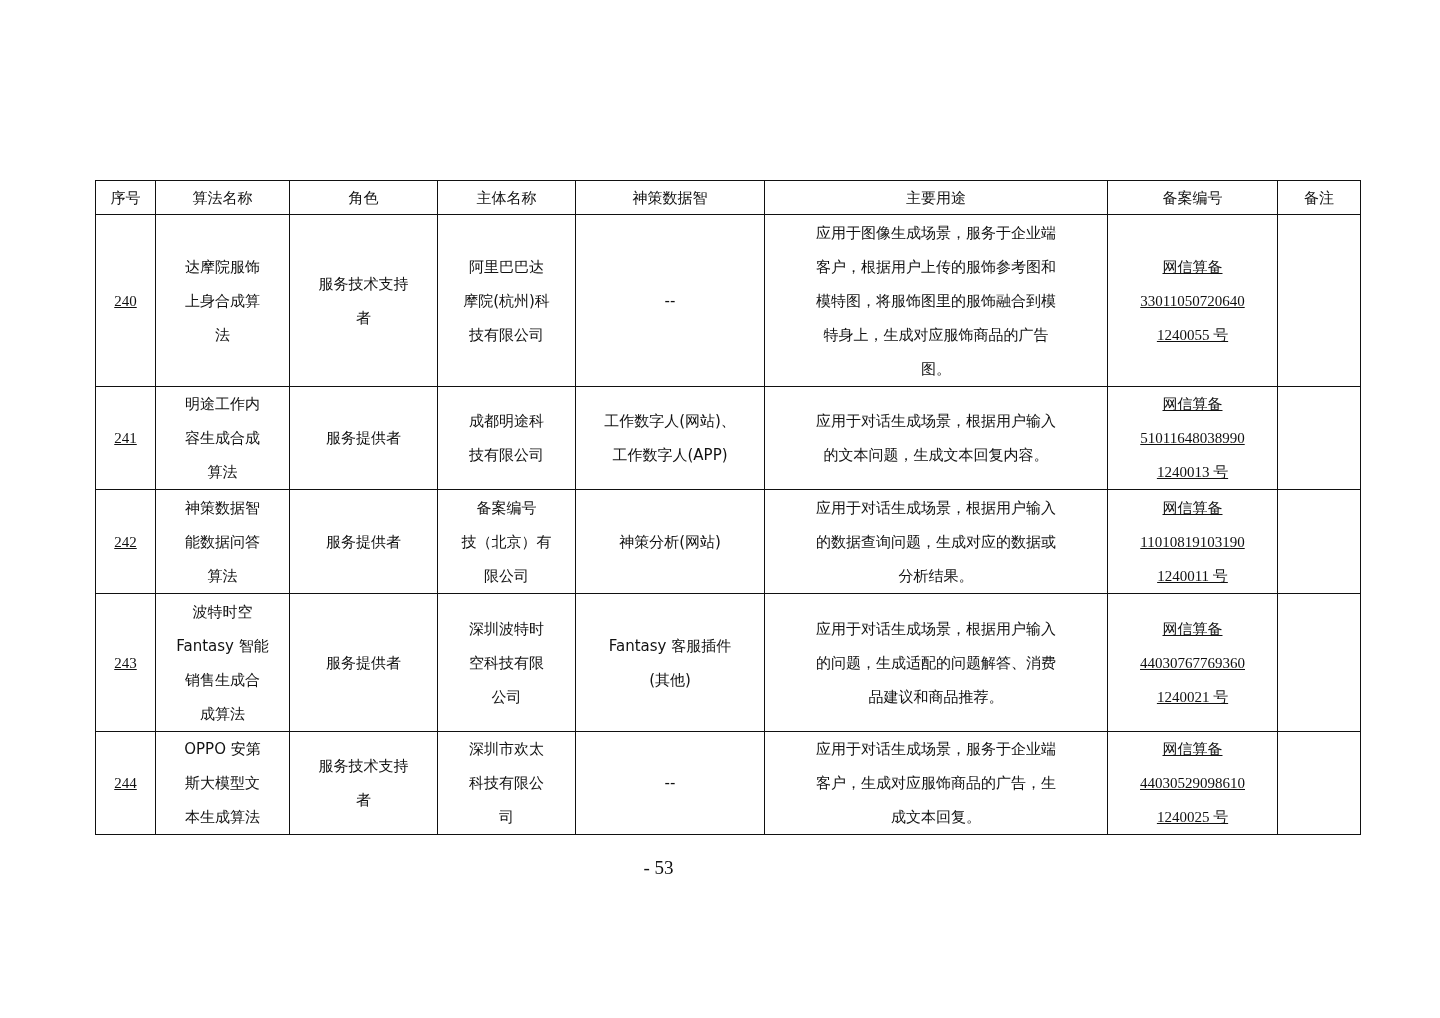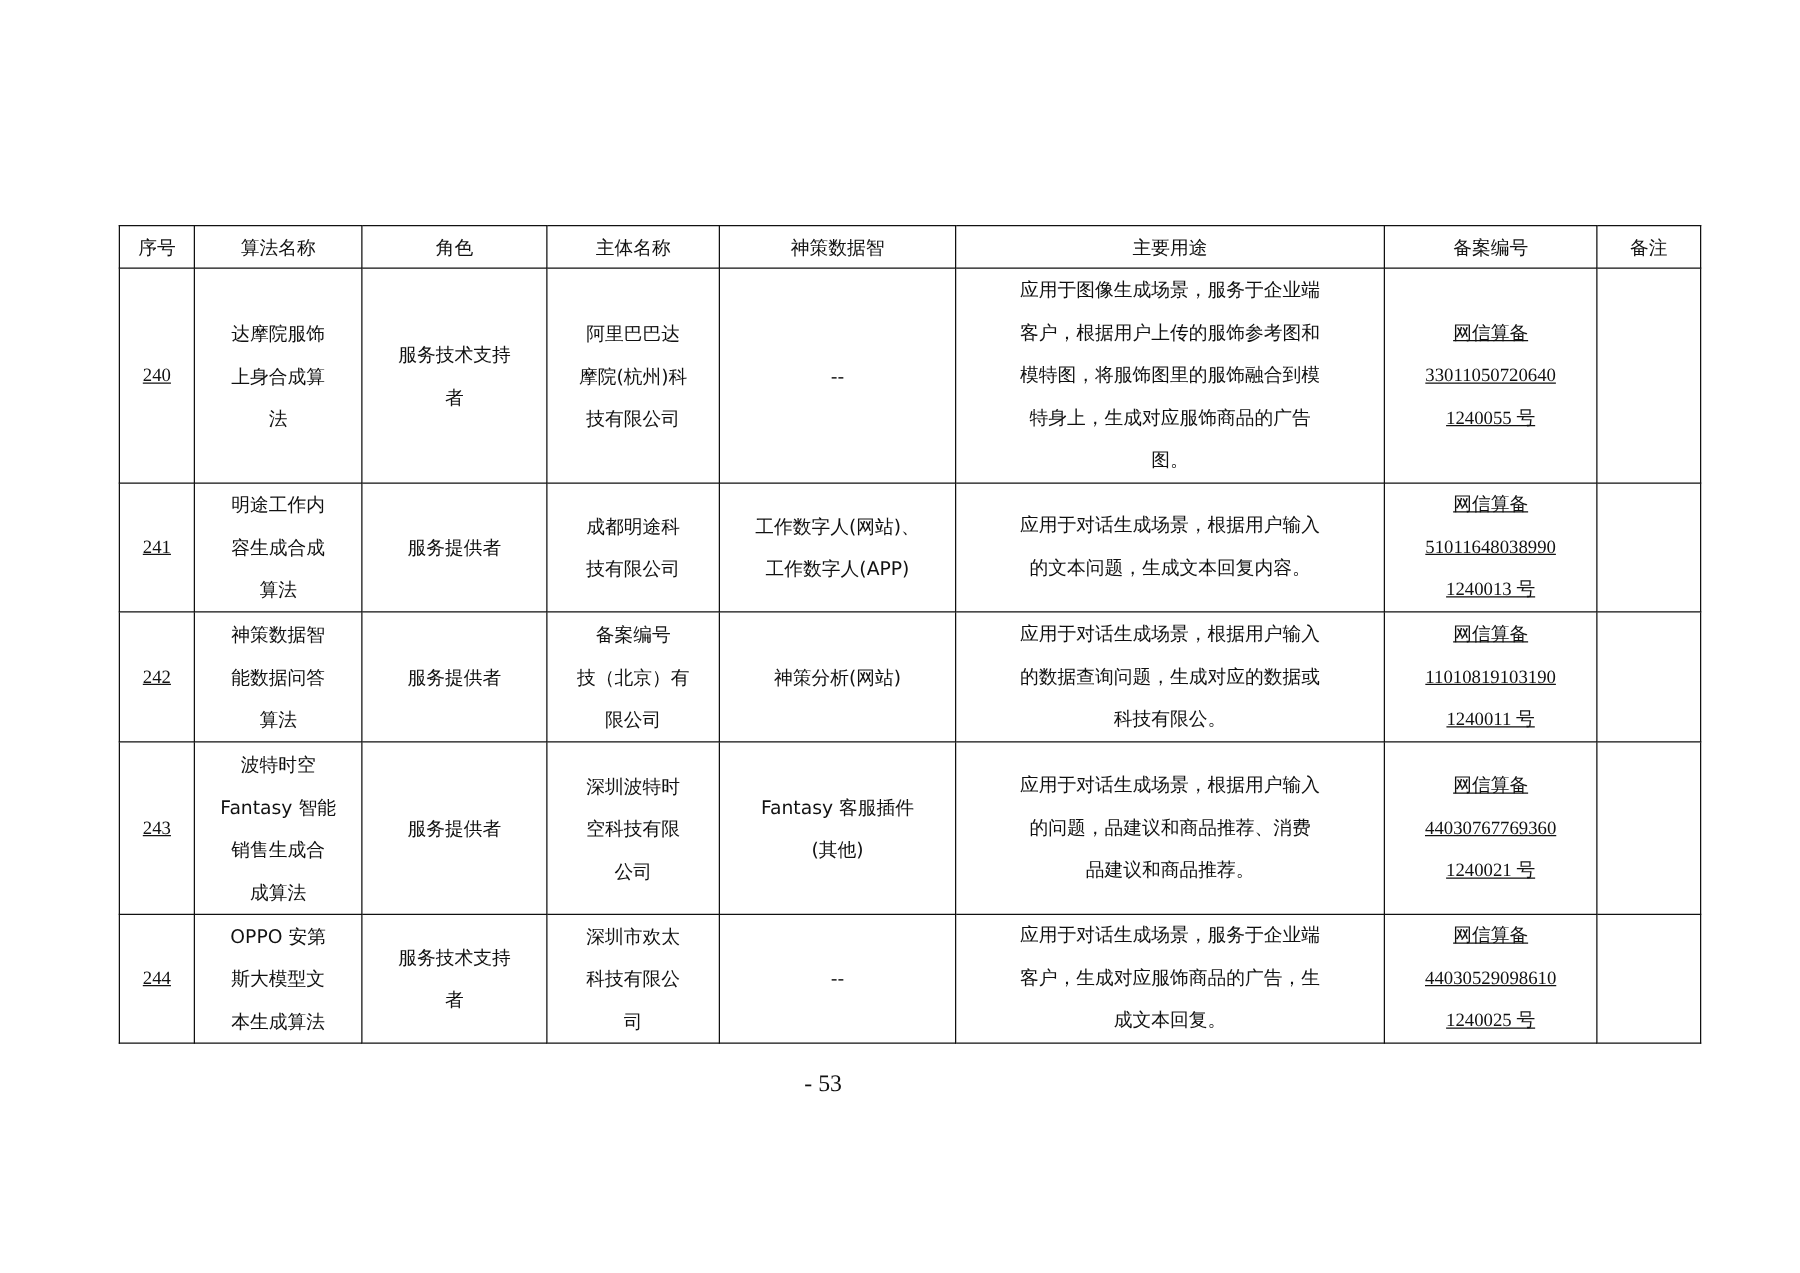--- a/index.html
+++ b/index.html
@@ -5,21 +5,21 @@
   html, body { margin: 0; padding: 0; background: #ffffff; }
   body { width: 1440px; height: 1018px; position: relative; overflow: hidden;
          font-family: "DejaVu Sans", "Liberation Sans", sans-serif; color: #111; }
   table.reg { position: absolute; left: 95px; top: 180px; border-collapse: collapse;
               table-layout: fixed; width: 1265px; }
   table.reg th, table.reg td { border: 1.6px solid #111; text-align: center;
               vertical-align: middle; font-size: 15px; line-height: 34px; padding: 0 6px;
               font-weight: normal; }
   table.reg th { height: 33px; line-height: 30px; }
   .num { font-family: "Liberation Serif", "DejaVu Serif", serif; font-size: 19px; text-decoration: underline; }
-  td.purpose { text-align: center; padding: 0 8px; font-family: Liberation Serif, serif; }
+  td.purpose { text-align: center; padding: 0 8px; }
   .lines span { display: block; }
   .page-num { position: absolute; top: 857px; left: 0; width: 1267px; text-align: center;
               font-family: "Liberation Serif", serif; font-size: 19px; padding-left: 50px; box-sizing: border-box; }
 </style>
 </head>
 <body>
 
 <table class="reg">
   <colgroup>
     <col style="width:60px">
@@ -123,21 +123,21 @@
           <span>备案编号</span>
           <span>技（北京）有</span>
           <span>限公司</span>
         </td>
       <td class="lines">
           <span>神策分析(网站)</span>
         </td>
       <td class="lines purpose">
           <span>应用于对话生成场景，根据用户输入</span>
           <span>的数据查询问题，生成对应的数据或</span>
-          <span>科技有限公。</span>
+          <span>分析结果。</span>
         </td>
       <td class="lines num">
           <span>网信算备</span>
           <span>11010819103190</span>
           <span>1240011 号</span>
         </td>
       <td></td>
     </tr>
 
     <tr style="height:138px">
@@ -155,21 +155,21 @@
           <span>深圳波特时</span>
           <span>空科技有限</span>
           <span>公司</span>
         </td>
       <td class="lines">
           <span>Fantasy 客服插件</span>
           <span>(其他)</span>
         </td>
       <td class="lines purpose">
           <span>应用于对话生成场景，根据用户输入</span>
-          <span>的问题，品建议和商品推荐、消费</span>
+          <span>的问题，生成适配的问题解答、消费</span>
           <span>品建议和商品推荐。</span>
         </td>
       <td class="lines num">
           <span>网信算备</span>
           <span>44030767769360</span>
           <span>1240021 号</span>
         </td>
       <td></td>
     </tr>
 

